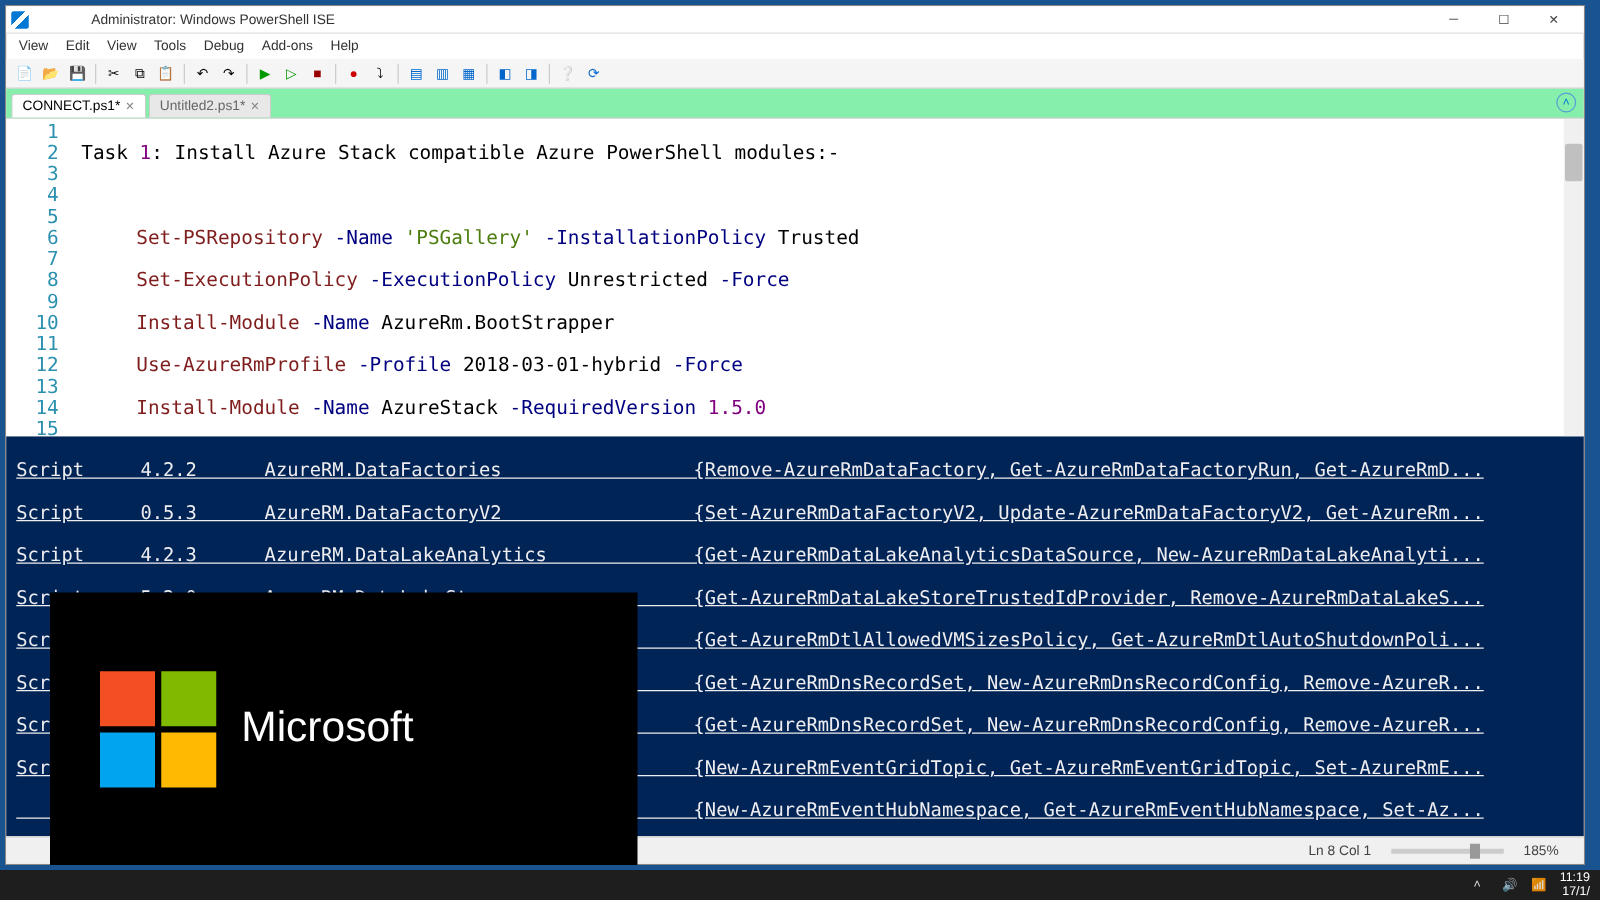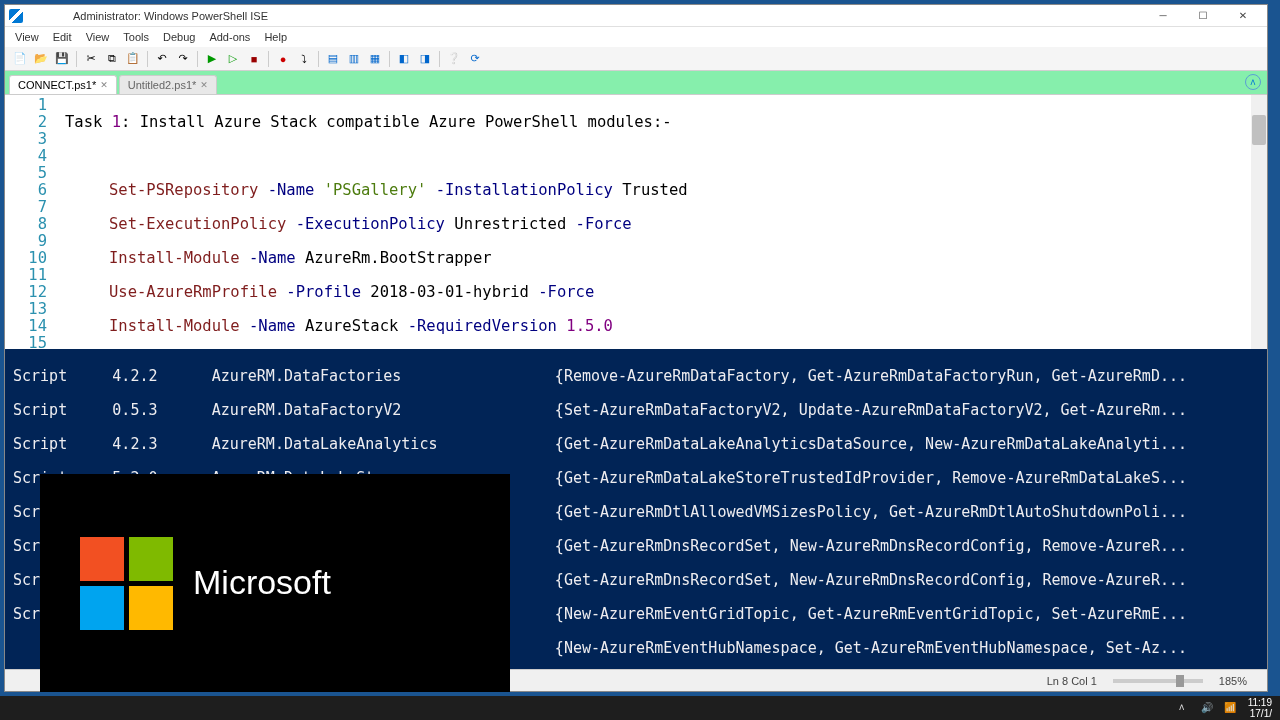--- a/index.html
+++ b/index.html
@@ -24,21 +24,21 @@
 .gutter { width: 56px; text-align: right; padding: 2px 14px 2px 4px; color: #2b91af; user-select: none; }
 .code { flex: 1; padding: 2px 4px; white-space: pre; position: relative; }
 .code-line { height: 17px; }
 .kw { color: #7f1d1d; margin-left: 44px; }
 .param { color: #000080; }
 .str { color: #4d7c0f; }
 .num { color: #800080; }
 .plain { color: #000; }
 .editor-scroll { position: absolute; right: 0; top: 0; width: 16px; height: 100%; background: #f0f0f0; }
 .scroll-thumb { width: 14px; height: 30px; background: #c0c0c0; margin: 20px auto 0; border-radius: 2px; }
-.console { flex: 1; background: #012456; color: #eeedf0; font-family: Consolas, monospace; font-size: 15px; line-height: 17px; padding: 2px 8px; overflow: hidden; white-space: pre; }
+.console { flex: 1; background: #012456; color: #eeedf0; font-family: Consolas, monospace; font-size: 15px; line-height: 17px; padding: 2px 8px; overflow: hidden; white-space: pre; text-decoration: underline; }
 .statusbar { height: 22px; background: #f0f0f0; border-top: 1px solid #ccc; display: flex; align-items: center; padding: 0 20px; font-size: 11px; color: #444; gap: 16px; justify-content: flex-end; }
 .sb-slider { width: 90px; height: 4px; background: #ccc; position: relative; }
 .sb-thumb { width: 8px; height: 12px; background: #999; position: absolute; top: -4px; left: 70%; }
 .overlay { position: absolute; left: 40px; bottom: 28px; width: 470px; height: 218px; background: #000; display: flex; align-items: center; padding-left: 40px; }
 .ms-logo { display: grid; grid-template-columns: 44px 44px; grid-template-rows: 44px 44px; gap: 5px; margin-right: 20px; }
 .sq { width: 44px; height: 44px; }
 .sq1 { background: #f25022; } .sq2 { background: #7fba00; } .sq3 { background: #00a4ef; } .sq4 { background: #ffb900; }
 .ms-text { color: #fff; font-size: 34px; font-weight: 400; line-height: 1.15; }
 .taskbar { position: absolute; bottom: 0; left: 0; right: 0; height: 24px; background: #1e1e1e; display: flex; align-items: center; justify-content: flex-end; padding: 0 8px; gap: 10px; color: #fff; font-size: 10px; }
 .tray-icon { width: 13px; height: 13px; opacity: 0.85; }

